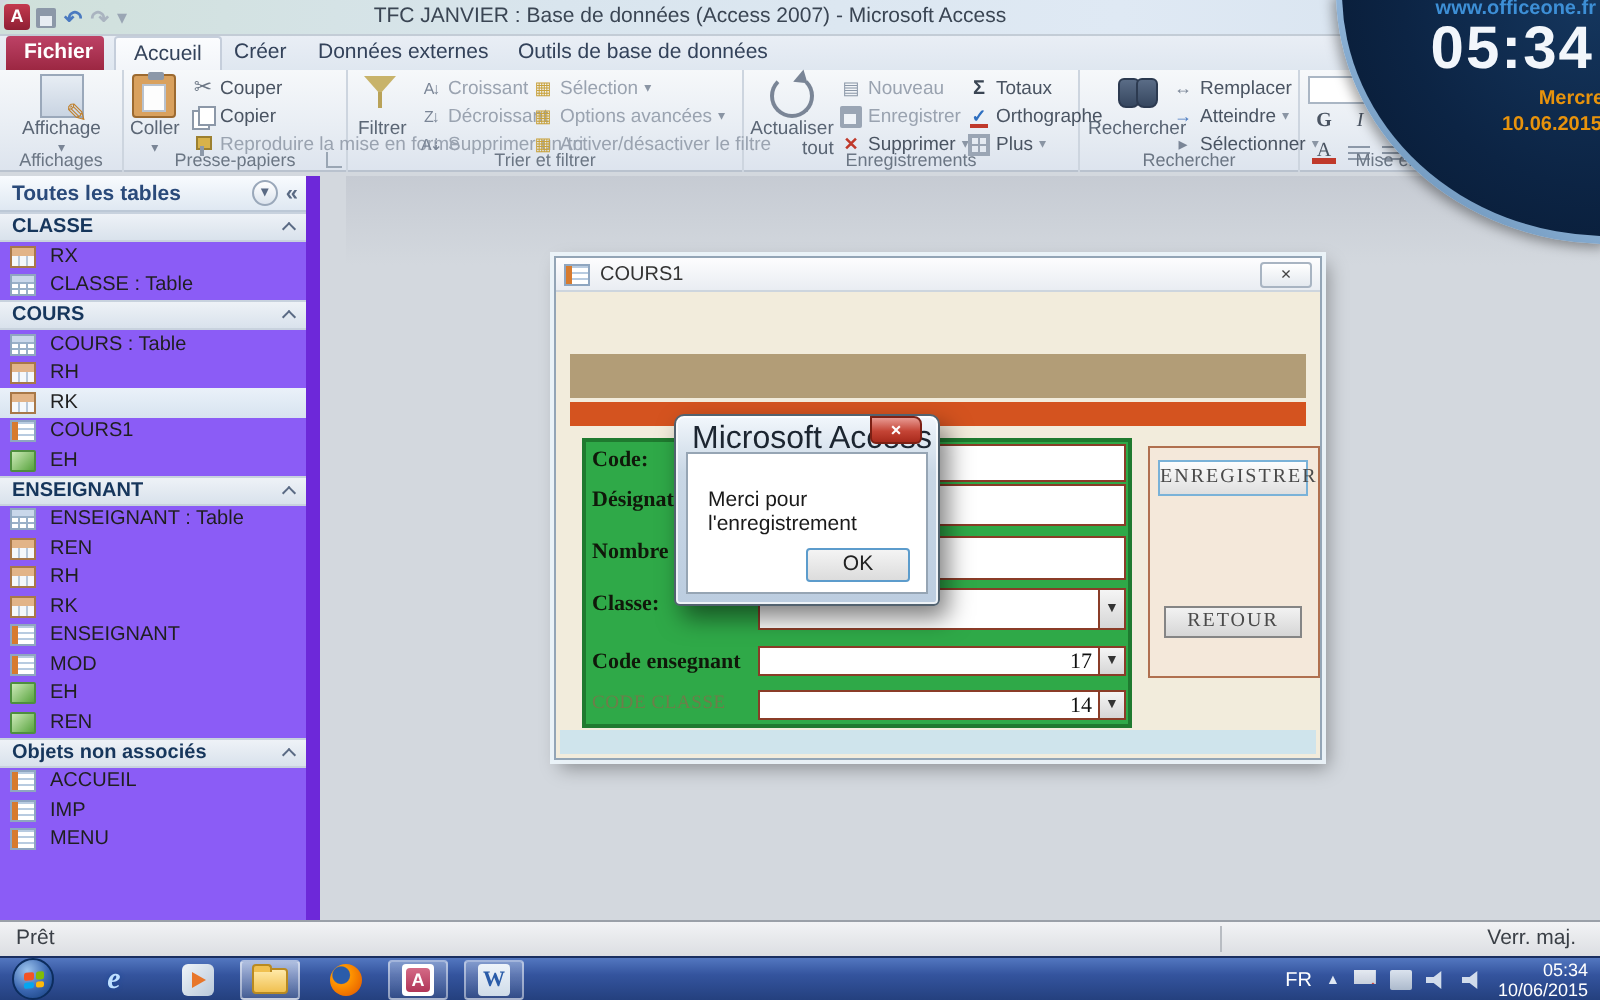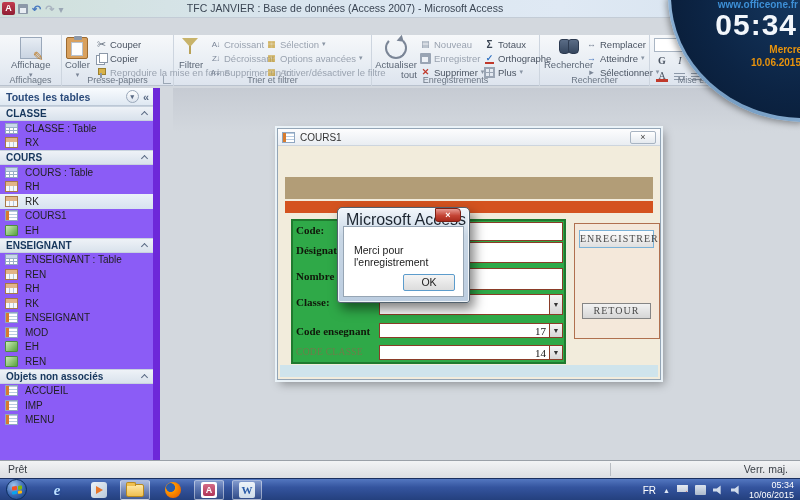--- a/index.html
+++ b/index.html
@@ -185,20 +185,27 @@
     <div class="app-icon">A</div>
     <div class="qat">
       <span class="ic-save-disk"></span>
       <span class="ic-undo">↶</span>
       <span class="ic-redo">↷</span>
       <span class="sep">▾</span>
     </div>
     <div class="title-text">TFC JANVIER : Base de données (Access 2007) - Microsoft Access</div>
   </div>
 
+  <div class="tabrow">
+    <div class="tab tab-file" style="left:3px; width:49px;">Fichier</div>
+    <div class="tab tab-active" style="left:57px;">Accueil</div>
+    <div class="tab" style="left:108px;">Créer</div>
+    <div class="tab" style="left:150px;">Données externes</div>
+    <div class="tab" style="left:250px;">Outils de base de données</div>
+  </div>
 
   <div class="ribbon">
 
     <div class="rgroup" style="left:0; width:62px;">
       <div class="bigbtn" style="left:11px;">
         <span class="bic ic-view"></span>
         <span>Affichage</span>
         <span class="smallcaret">▾</span>
       </div>
       <div class="rgroup-label">Affichages</div>
@@ -353,26 +360,26 @@
       <span class="sb-menu-icon">▾</span>
       <span class="sb-collapse-icon">«</span>
     </div>
     <div>
         <div class="sb-ghdr">
           <span>CLASSE</span>
           <span class="spacer"></span>
           <span class="chev"></span>
         </div>
         <div class="sb-item">
+          <span class="sbi sbi-form"></span>
+          <span>RX</span>
+        </div>
+        <div class="sb-item">
           <span class="sbi sbi-table"></span>
           <span>CLASSE : Table</span>
-        </div>
-        <div class="sb-item">
-          <span class="sbi sbi-form"></span>
-          <span>RX</span>
         </div>
         <div class="sb-ghdr">
           <span>COURS</span>
           <span class="spacer"></span>
           <span class="chev"></span>
         </div>
         <div class="sb-item">
           <span class="sbi sbi-table"></span>
           <span>COURS : Table</span>
         </div>

